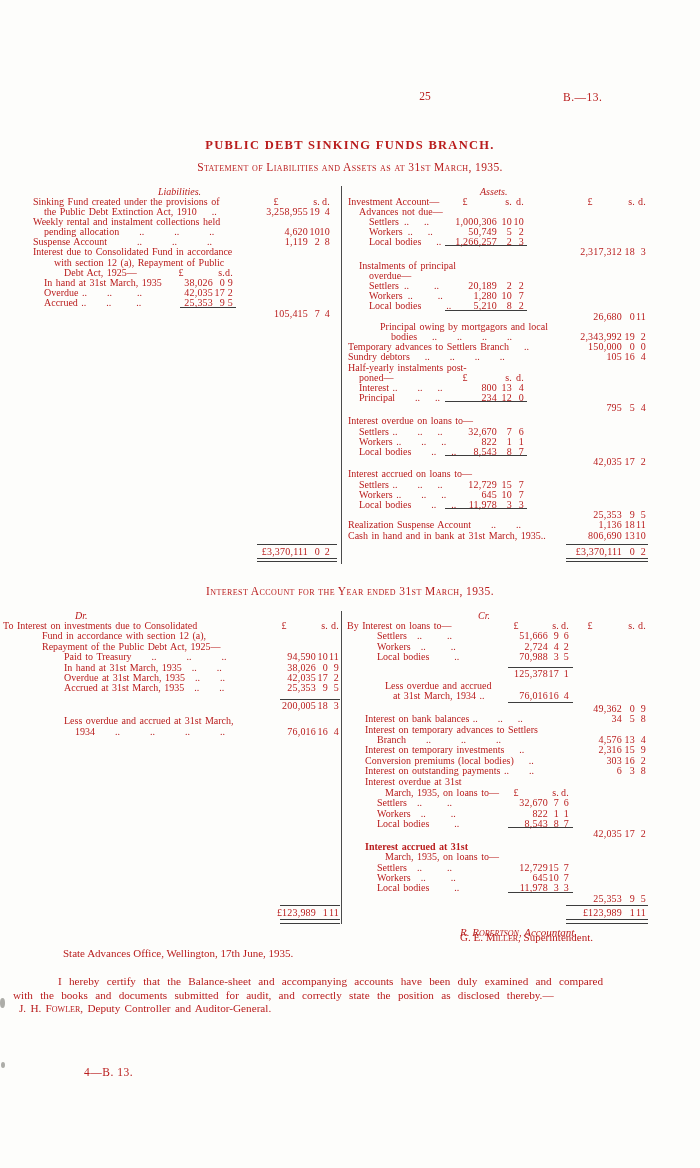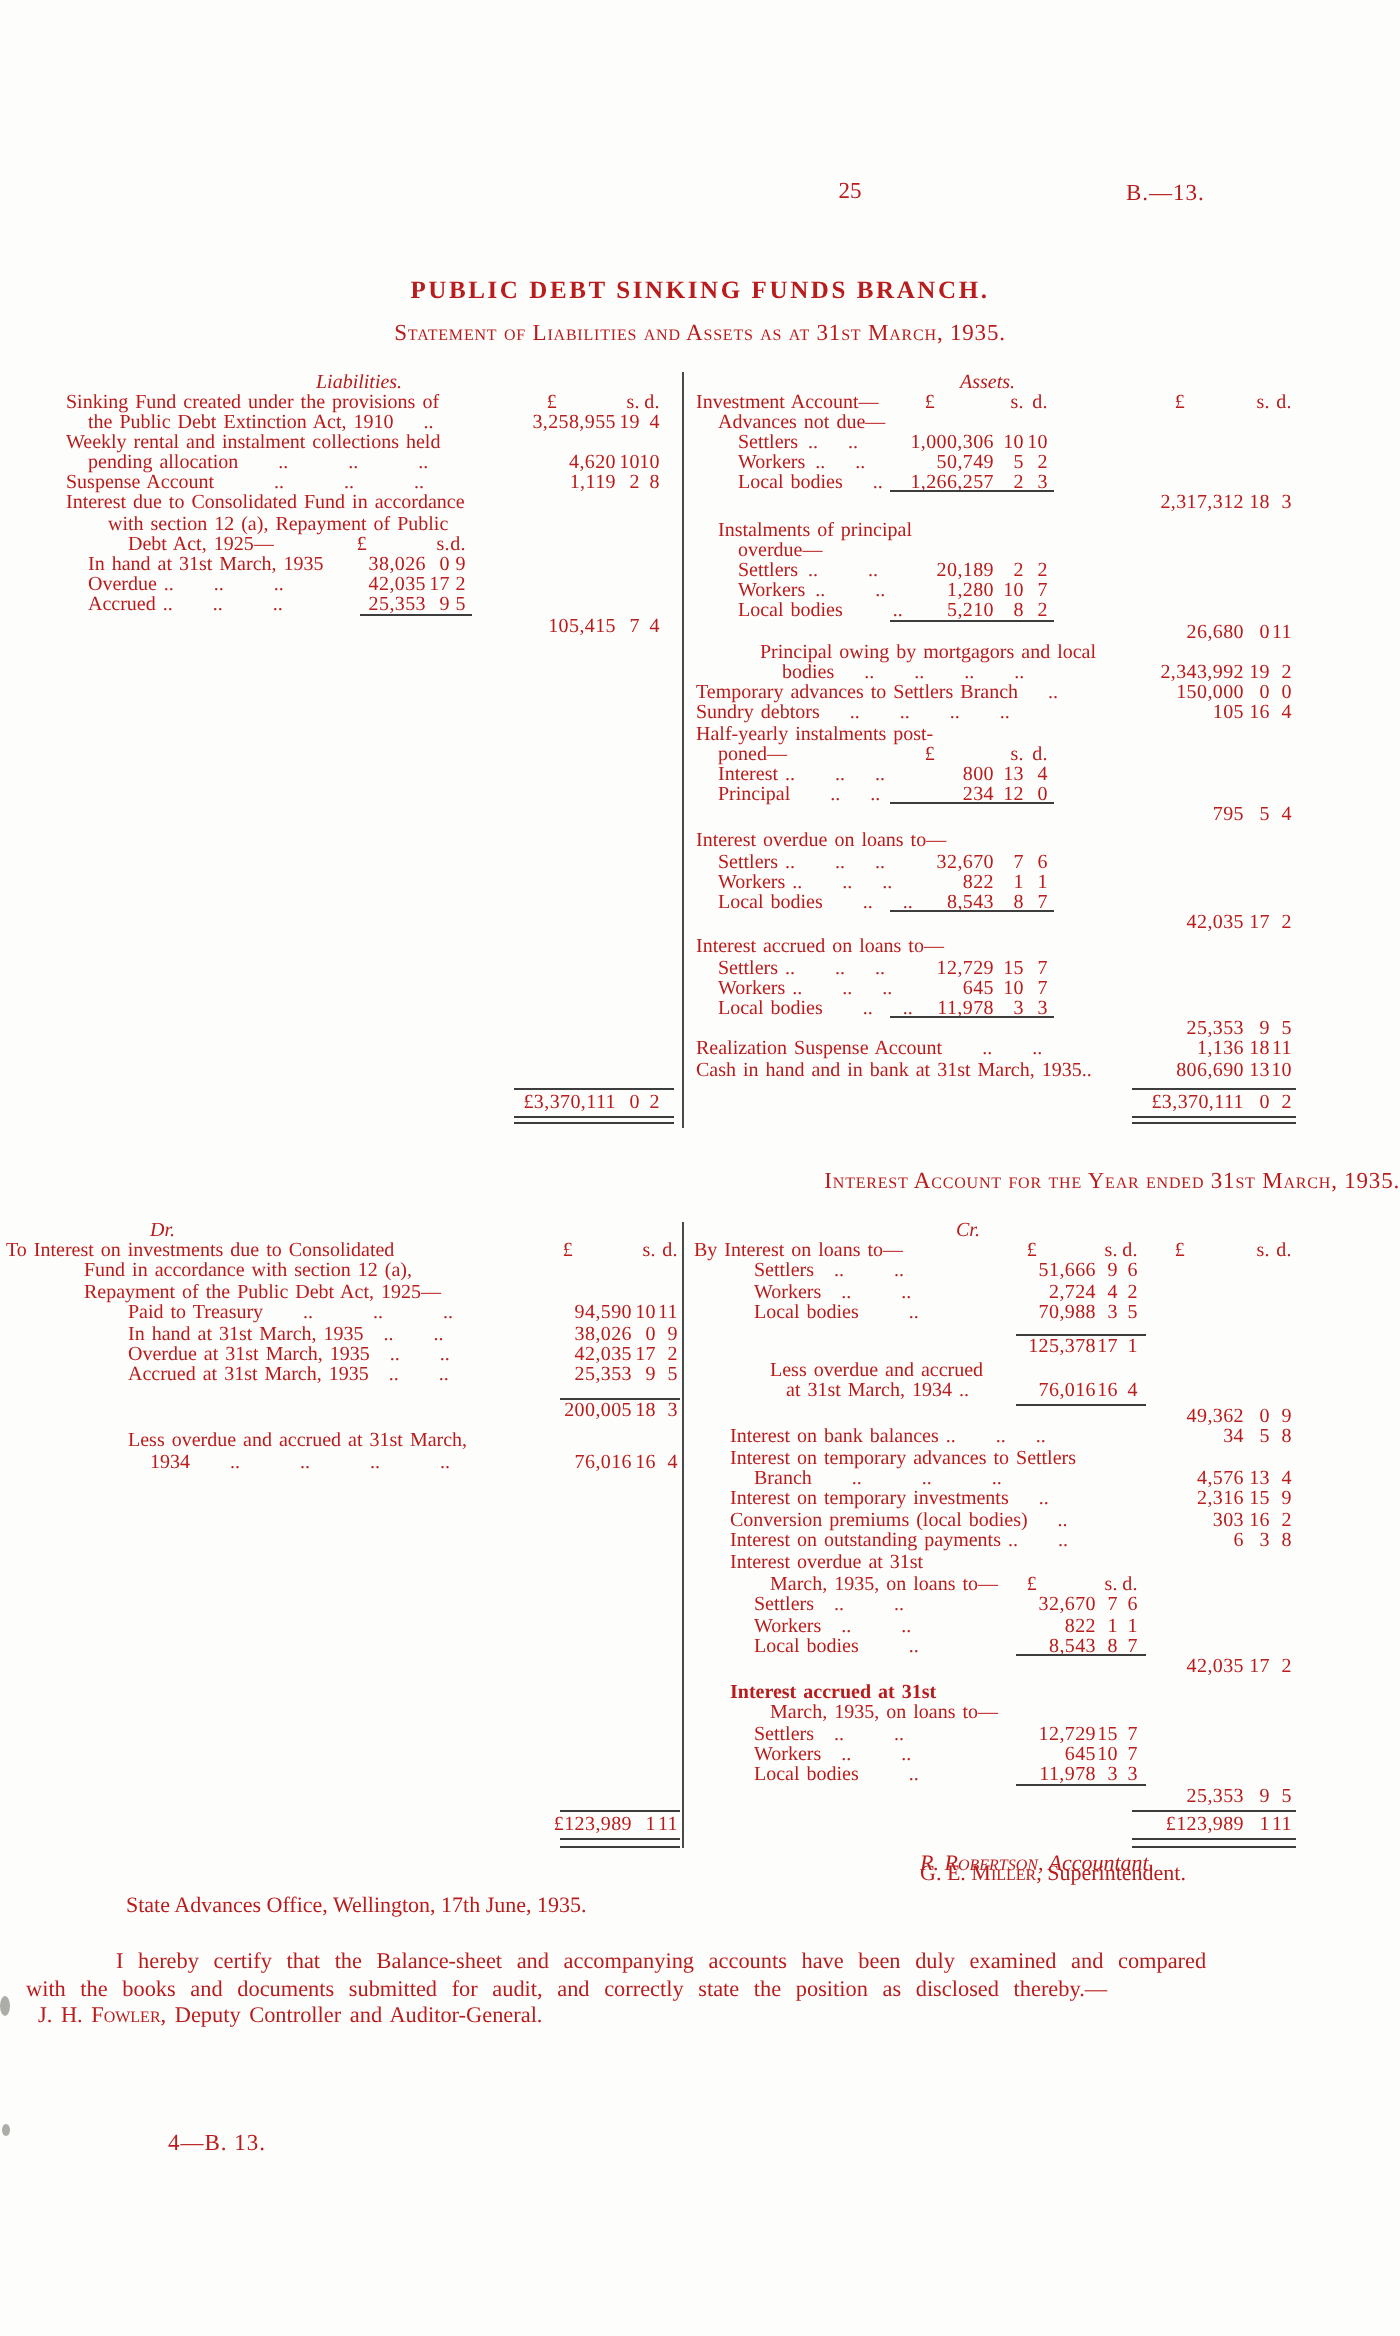--- a/index.html
+++ b/index.html
@@ -6,21 +6,21 @@
   .page{position:relative;width:700px;height:1168px;background:#fdfdfb;
         font-family:"Liberation Serif","DejaVu Serif",serif;color:#b91c1c;overflow:hidden;}
   .abs{position:absolute;}
   .page-num{top:90px;left:405px;width:40px;text-align:center;font-size:11.5px;}
   .doc-ref{top:91px;left:563px;width:60px;font-size:11.5px;letter-spacing:.5px;}
   .doc-title{top:138px;left:0;width:700px;text-align:center;font-weight:bold;
              font-size:12.5px;letter-spacing:1.3px;}
   .sc{font-variant:small-caps;}
   .doc-subtitle{top:161px;left:0;width:700px;text-align:center;font-size:11.5px;
                 font-variant:small-caps;letter-spacing:.4px;}
-  .int-title{top:585px;left:0;width:700px;text-align:right;font-size:11.5px;
+  .int-title{top:585px;left:0;width:700px;text-align:center;font-size:11.5px;
              font-variant:small-caps;letter-spacing:.4px;}
   .vdiv{width:1px;background:#4a4a4a;}
   .col{position:absolute;}
   .sec-head{position:absolute;top:0;font-style:italic;font-size:10px;white-space:nowrap;}
   .lines{position:absolute;left:0;right:0;}
   .ln{position:relative;}
   .ln span{position:absolute;white-space:pre;font-size:10px;line-height:10px;}
   .lbl{word-spacing:1px;}
   .p,.s,.d{text-align:right;letter-spacing:.2px;}
   .ph{text-align:center;}

